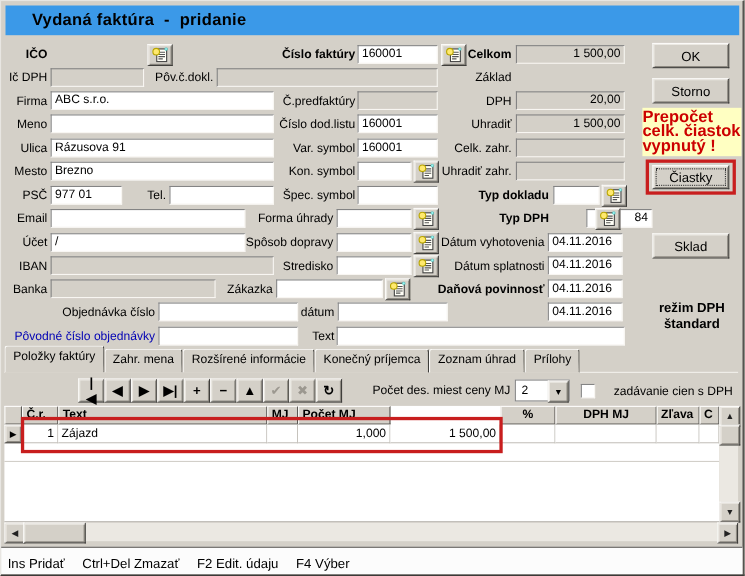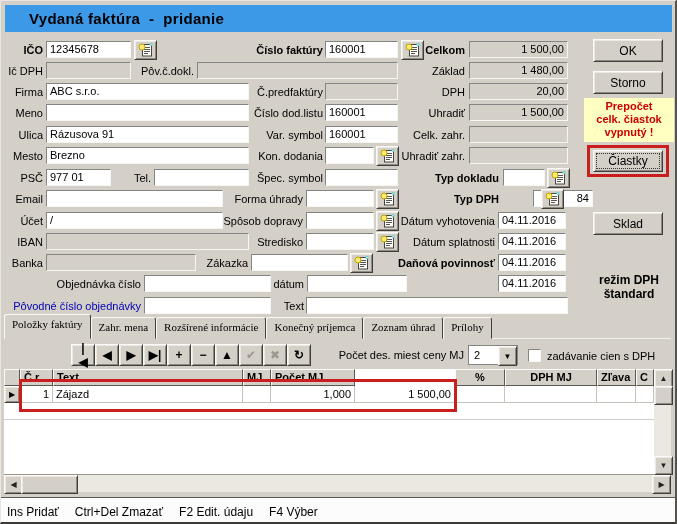--- a/index.html
+++ b/index.html
@@ -14,24 +14,24 @@
   .lbl.b{font-weight:bold;}
   .lbl.blue{color:#0000b4;}
   .inp{height:17px;line-height:15px;background:#fff;border:1px solid #848484;
        border-right-color:#f8f6f2;border-bottom-color:#f8f6f2;padding:0 3px;white-space:nowrap;overflow:hidden;}
   .inp.ro{background:#d4d0c8;}
   .inp.num{text-align:right;}
   .raised{background:#d4d0c8;border:1px solid;border-color:#fbfaf8 #3f3e3b #3f3e3b #fbfaf8;
           box-shadow:inset 1px 1px 0 #ece9e3, inset -1px -1px 0 #8e8a82;}
   .btn{width:70px;height:23px;font-size:12px;display:flex;align-items:center;justify-content:center;cursor:default;}
   .iconbtn{width:23px;height:20px;display:flex;align-items:center;justify-content:center;padding:0;}
-  .warn{background:#ffffc2;color:#cc0000;font-weight:bold;text-align:center;line-height:13px;font-size:11px;padding-top:2px;}
+  .warn{background:#ffffc2;color:#cc0000;font-weight:bold;line-height:13px;font-size:15px;padding-top:2px;}
   .redrect{border:3px solid #c81e1e;background:transparent;pointer-events:none;}
   .tab{height:20px;line-height:19px;padding:0 7px;background:#d4d0c8;display:inline-block;
-       border:1px solid;border-color:#fbfaf8 #3f3e3b transparent #fbfaf8;border-radius:3px 3px 0 0;white-space:nowrap;font-family:Liberation Serif, serif;}
+       border:1px solid;border-color:#fbfaf8 #3f3e3b transparent #fbfaf8;border-radius:3px 3px 0 0;white-space:nowrap;}
   .tab.active{height:23px;font-weight:normal;z-index:3;background:#d4d0c8;}
   .navbtn{width:24px;height:22px;font-size:12px;display:flex;align-items:center;justify-content:center;font-weight:bold;}
   .navbtn.dis{color:#9c9890;font-weight:normal;}
   .hcell{background:#d4d0c8;border:1px solid;border-color:#fbfaf8 #5a5854 #5a5854 #fbfaf8;
          font-weight:bold;height:17px;line-height:15px;padding:0 3px;white-space:nowrap;overflow:hidden;}
   .cell{background:#fff;border-right:1px solid #c6c3bd;border-bottom:1px solid #c6c3bd;height:17px;line-height:16px;
         padding:0 3px;white-space:nowrap;overflow:hidden;}
   .cell.num{text-align:right;}
   .scrollbtn{width:17px;height:17px;font-size:8px;display:flex;align-items:center;justify-content:center;color:#222;}
   .track{background:#ebe8e2;}
@@ -45,21 +45,20 @@
 </head>
 <body>
 
 <div class="window">
 
   <div class="abs titlebar">
     <span class="titletext">Vydaná faktúra  -  pridanie</span>
   </div>
 
   <div class="abs lbl b" style="left:0;top:42px;width:42px">IČO</div>
-  <div class="abs inp" style="left:45px;top:40px;width:85px">12345678</div>
   <button class="abs raised iconbtn" style="left:133px;top:39px">
     <svg width="15" height="14" viewBox="0 0 15 14">
         <rect x="4.5" y="1.5" width="9" height="11.5" fill="#fffef6" stroke="#444"></rect>
         <path d="M6 4.5h6M6 6.5h6M6 8.5h6M6 10.5h4" stroke="#555" stroke-width="1" fill="none"></path>
         <circle cx="4" cy="4" r="3" fill="#ffe96e" stroke="#b9a600"></circle>
         <circle cx="13" cy="1.6" r="1.3" fill="#9ef2ef" stroke="#3ab9b4" stroke-width="0.5"></circle>
       </svg>
   </button>
 
   <div class="abs lbl" style="left:0;top:63px;width:42px">Ič DPH</div>
@@ -119,21 +118,21 @@
 
   <div class="abs lbl" style="left:230px;top:84px;width:92px">Č.predfaktúry</div>
   <div class="abs inp ro" style="left:324px;top:82px;width:73px"></div>
 
   <div class="abs lbl" style="left:230px;top:105px;width:92px">Číslo dod.listu</div>
   <div class="abs inp" style="left:324px;top:103px;width:73px">160001</div>
 
   <div class="abs lbl" style="left:230px;top:127px;width:92px">Var. symbol</div>
   <div class="abs inp" style="left:324px;top:125px;width:73px">160001</div>
 
-  <div class="abs lbl" style="left:230px;top:148px;width:92px">Kon. dodania</div>
+  <div class="abs lbl" style="left:230px;top:148px;width:92px">Kon. symbol</div>
   <div class="abs inp" style="left:324px;top:146px;width:49px"></div>
   <button class="abs raised iconbtn" style="left:375px;top:145px">
     <svg width="15" height="14" viewBox="0 0 15 14">
         <rect x="4.5" y="1.5" width="9" height="11.5" fill="#fffef6" stroke="#444"></rect>
         <path d="M6 4.5h6M6 6.5h6M6 8.5h6M6 10.5h4" stroke="#555" stroke-width="1" fill="none"></path>
         <circle cx="4" cy="4" r="3" fill="#ffe96e" stroke="#b9a600"></circle>
         <circle cx="13" cy="1.6" r="1.3" fill="#9ef2ef" stroke="#3ab9b4" stroke-width="0.5"></circle>
       </svg>
   </button>
 
@@ -181,21 +180,20 @@
         <path d="M6 4.5h6M6 6.5h6M6 8.5h6M6 10.5h4" stroke="#555" stroke-width="1" fill="none"></path>
         <circle cx="4" cy="4" r="3" fill="#ffe96e" stroke="#b9a600"></circle>
         <circle cx="13" cy="1.6" r="1.3" fill="#9ef2ef" stroke="#3ab9b4" stroke-width="0.5"></circle>
       </svg>
   </button>
 
   <div class="abs lbl b" style="left:380px;top:42px;width:84px">Celkom</div>
   <div class="abs inp ro num" style="left:468px;top:40px;width:99px">1 500,00</div>
 
   <div class="abs lbl" style="left:380px;top:63px;width:84px">Základ</div>
-  <div class="abs inp ro num" style="left:468px;top:61px;width:99px">1 480,00</div>
 
   <div class="abs lbl" style="left:380px;top:84px;width:84px">DPH</div>
   <div class="abs inp ro num" style="left:468px;top:82px;width:99px">20,00</div>
 
   <div class="abs lbl" style="left:380px;top:105px;width:84px">Uhradiť</div>
   <div class="abs inp ro num" style="left:468px;top:103px;width:99px">1 500,00</div>
 
   <div class="abs lbl" style="left:380px;top:127px;width:84px">Celk. zahr.</div>
   <div class="abs inp ro num" style="left:468px;top:125px;width:99px"></div>
 
@@ -274,21 +272,21 @@
   <button class="abs raised navbtn dis" style="left:238px;top:343px">✔</button>
   <button class="abs raised navbtn dis" style="left:262px;top:343px">✖</button>
   <button class="abs raised navbtn" style="left:286px;top:343px">↻</button>
 
   <div class="abs lbl" style="left:320px;top:347px;width:143px">Počet des. miest ceny MJ</div>
   <div class="abs" style="left:467px;top:344px;width:50px;height:20px;background:#fff;border:1px solid #848484;display:flex">
     <div style="flex:1;line-height:18px;padding-left:5px">2</div>
     <div class="raised" style="width:17px;height:18px;font-size:8px;display:flex;align-items:center;justify-content:center">▼</div>
   </div>
   <div class="abs chk" style="left:527px;top:348px"></div>
-  <div class="abs lbl" style="left:546px;top:348px;width:130px;text-align:left">zadávanie cien s DPH</div>
+  <div class="abs lbl" style="left:546px;top:348px;width:130px;text-align:center">zadávanie cien s DPH</div>
 
   <div class="abs" style="left:3px;top:368px;width:650px;height:106px;background:#fff;border-bottom:1px solid #9a968e"></div>
 
   <div class="abs hcell" style="left:3px;top:368px;width:16px"></div>
   <div class="abs hcell" style="left:19px;top:368px;width:33px">Č.r.</div>
   <div class="abs hcell" style="left:52px;top:368px;width:190px">Text</div>
   <div class="abs hcell" style="left:242px;top:368px;width:28px">MJ</div>
   <div class="abs hcell" style="left:270px;top:368px;width:84px">Počet MJ</div>
   <div class="abs hcell ctr" style="left:454px;top:368px;width:50px">%</div>
   <div class="abs hcell ctr" style="left:504px;top:368px;width:92px">DPH MJ</div>

